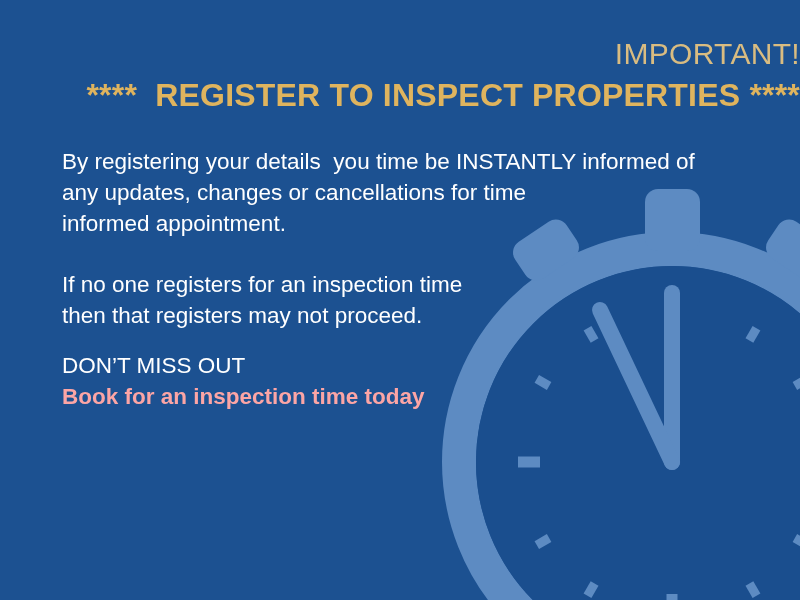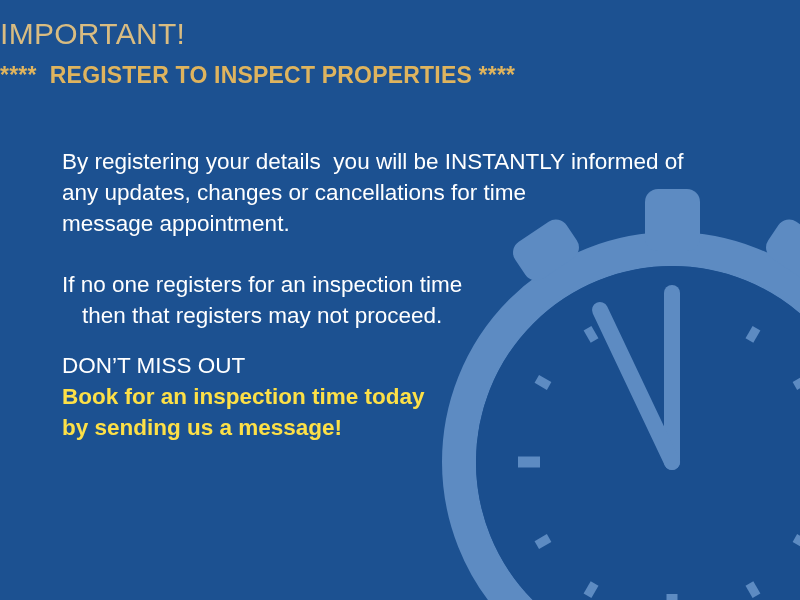--- a/index.html
+++ b/index.html
@@ -37,60 +37,61 @@
     position: absolute;
     left: 0;
     top: 0;
     width: 800px;
     height: 600px;
   }
 
   .headings {
     position: absolute;
     left: 0;
-    top: 14px;
+    top: 34px;
     width: 800px;
-    text-align: left;
+    text-align: right;
   }
 
   .heading-important {
     font-size: 30px;
     line-height: 40px;
     font-weight: 400;
     color: #d9bc81;
     letter-spacing: 0.3px;
   }
 
   .heading-register {
-    font-size: 23px;
+    font-size: 32px;
     line-height: 42px;
     font-weight: 700;
     color: #dfb45e;
     letter-spacing: 0.2px;
     white-space: pre;
   }
 
   .body-block {
     position: absolute;
     left: 62px;
     font-size: 22.5px;
     line-height: 31px;
     color: #ffffff;
     font-weight: 400;
   }
 
   #para-one  { top: 146px; }
-  #para-two  { top: 269px; text-align: center; }
+  #para-two  { top: 269px; }
   #para-cta  { top: 350px; }
 
   .body-block .line { white-space: pre; }
 
   .cta-gold {
-    color: #fde047;
+    color: #fca5a5;
     font-weight: 700;
+    text-align: center;
   }
 </style>
 </head>
 <body>
 
 <div id="slide">
 
   <svg id="clock-art" viewBox="0 0 800 600" aria-hidden="true">
 
     <circle cx="672" cy="462" r="213" fill="none" stroke="#5d8bc2" stroke-width="34"></circle>
@@ -137,30 +138,29 @@
   </svg>
 
   <div id="content">
 
     <div class="headings">
       <div class="heading-important">IMPORTANT!</div>
       <div class="heading-register">****  REGISTER TO INSPECT PROPERTIES ****</div>
     </div>
 
     <div class="body-block" id="para-one">
-      <div class="line">By registering your details  you will be INSTANTLY informed of</div>
+      <div class="line">By registering your details  you time be INSTANTLY informed of</div>
       <div class="line">any updates, changes or cancellations for time</div>
-      <div class="line">message appointment.</div>
+      <div class="line">informed appointment.</div>
     </div>
 
     <div class="body-block" id="para-two">
       <div class="line">If no one registers for an inspection time</div>
       <div class="line">then that registers may not proceed.</div>
     </div>
 
     <div class="body-block" id="para-cta">
       <div class="line">DON’T MISS OUT</div>
       <div class="line cta-gold">Book for an inspection time today</div>
-      <div class="line cta-gold">by sending us a message!</div>
     </div>
 
   </div>
 </div>
 
 </body></html>

